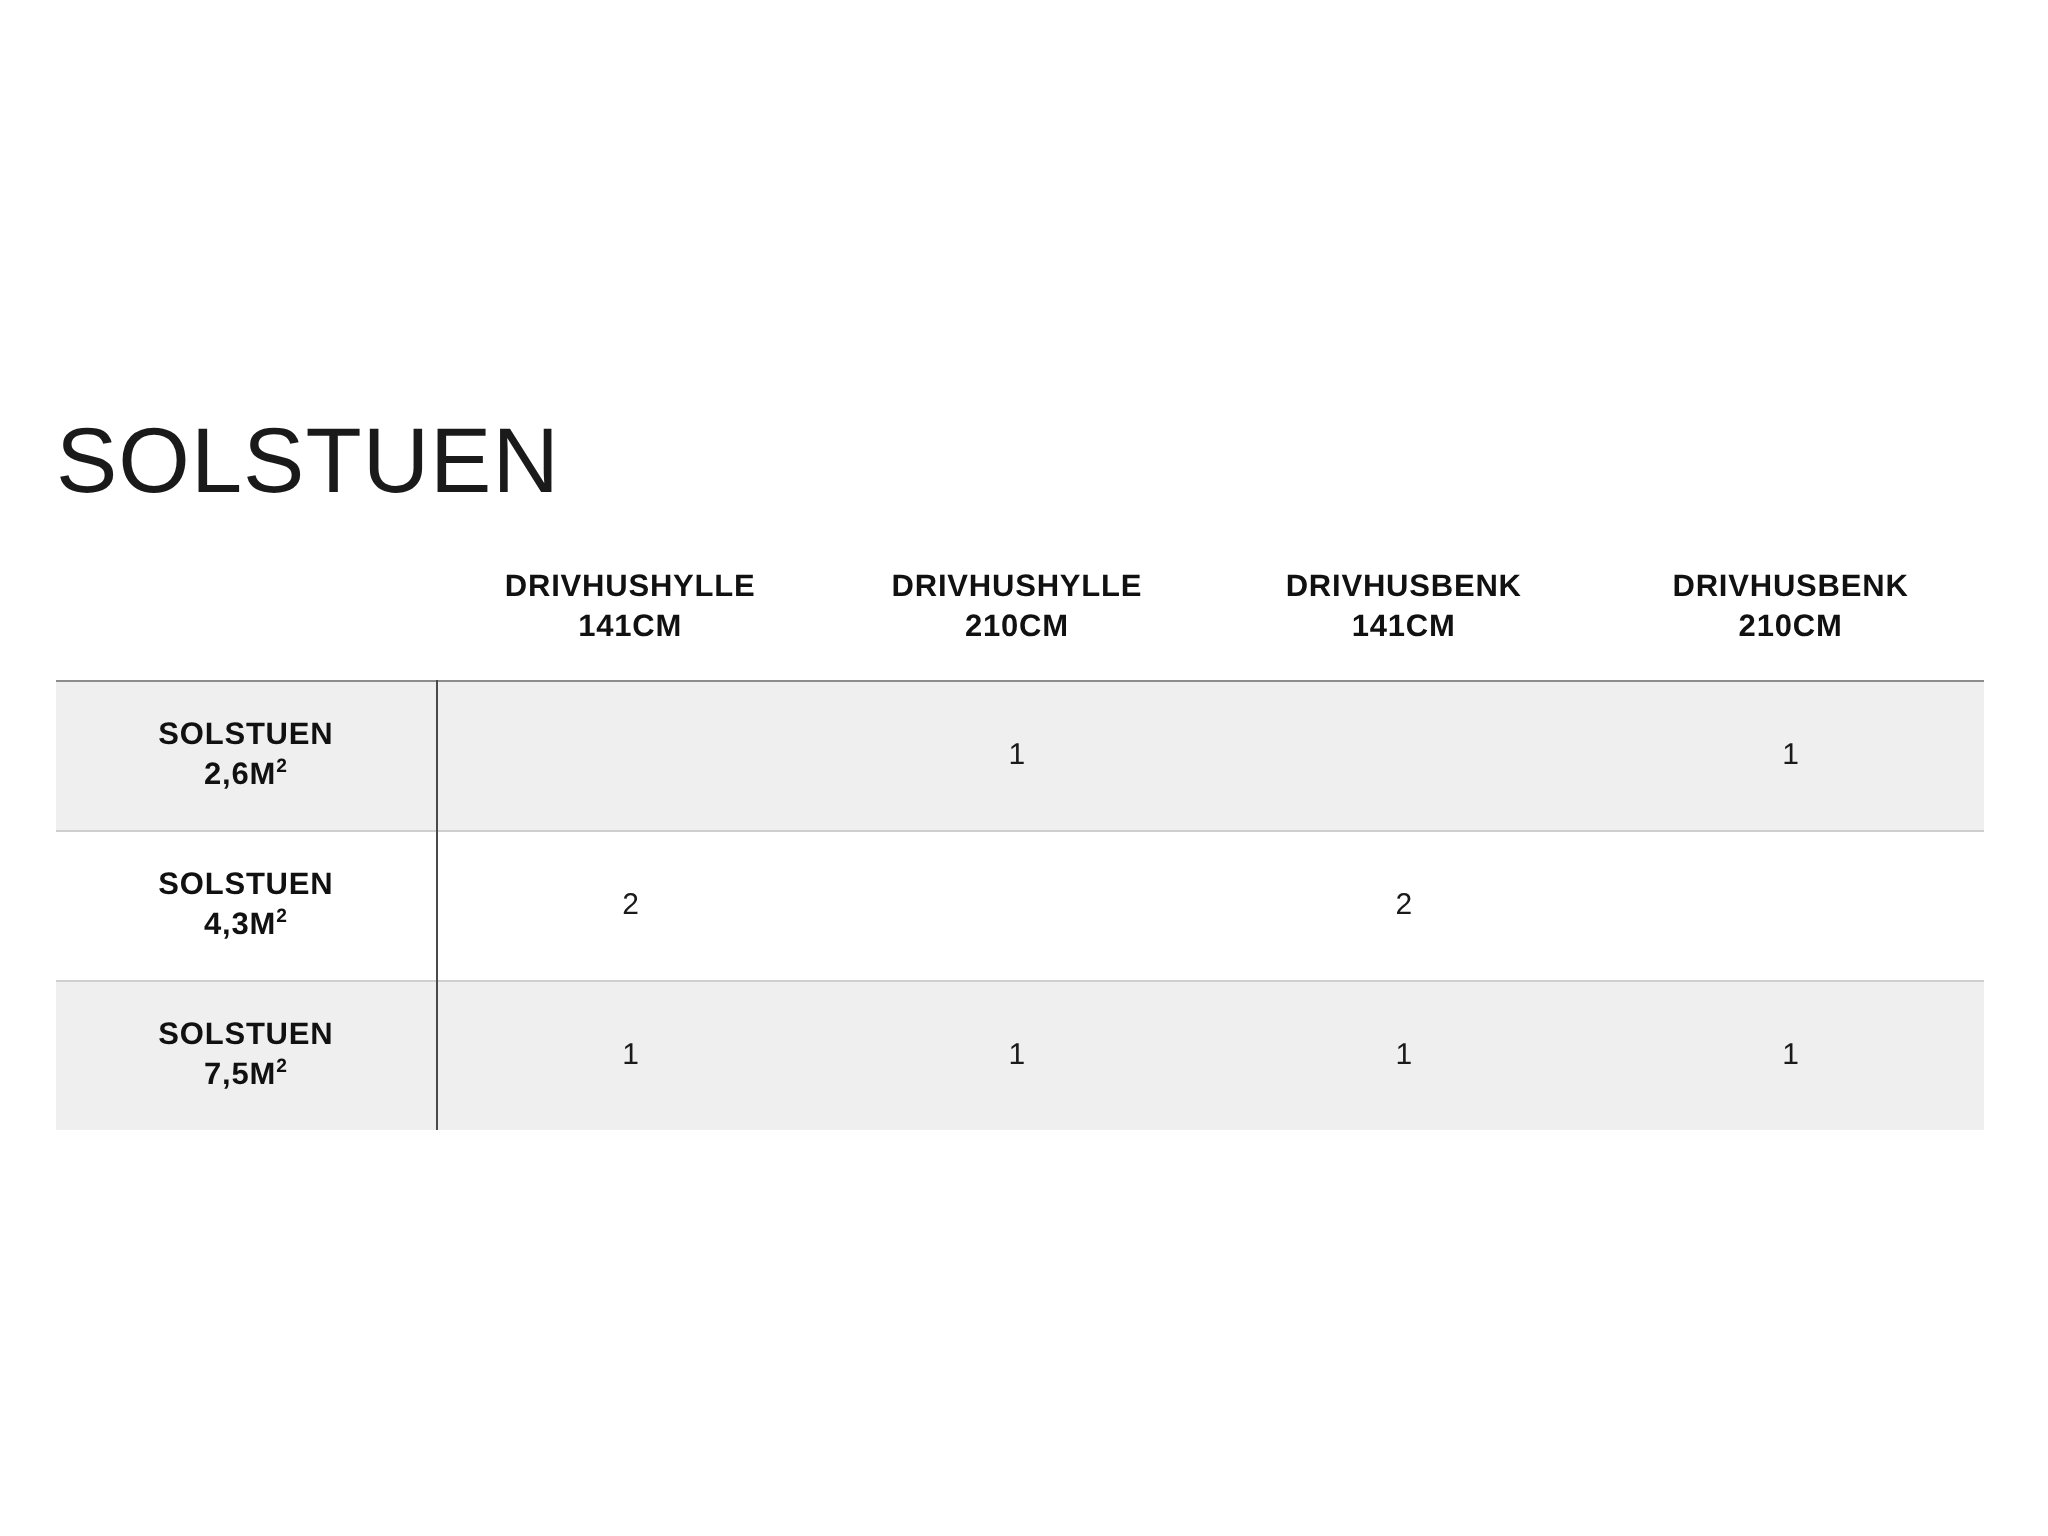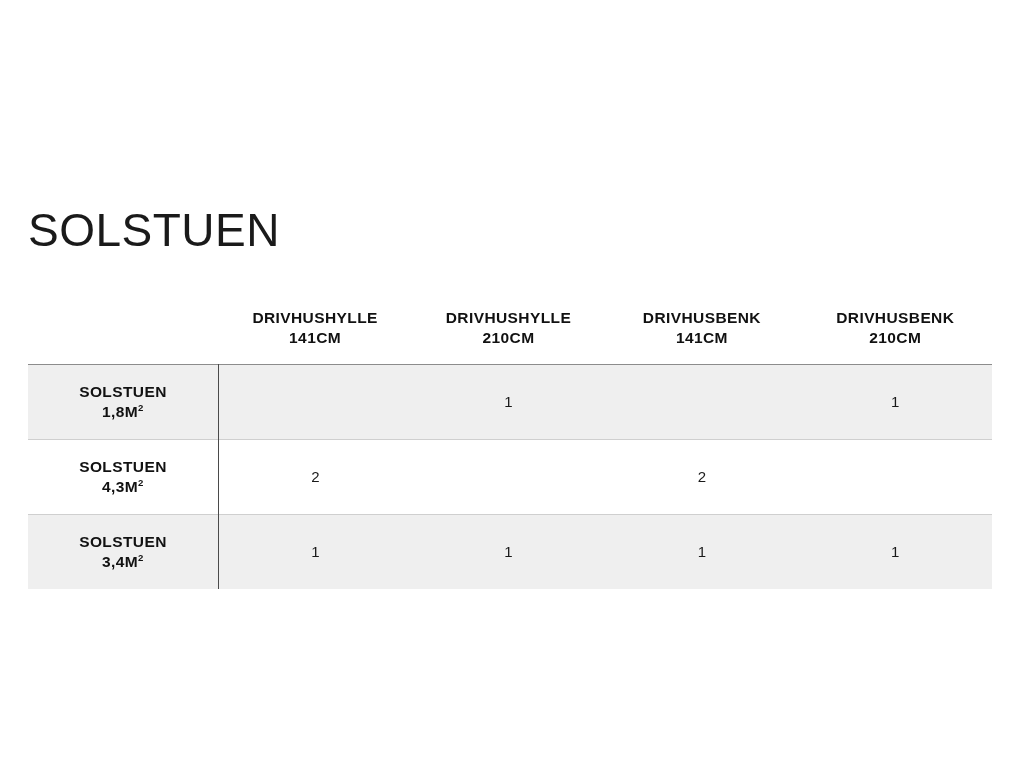--- a/index.html
+++ b/index.html
@@ -33,21 +33,20 @@
   .table-wrap {
     position: absolute;
     left: 28px;
     top: 280px;
     width: 964px;
   }
   table.matrix {
     border-collapse: collapse;
     width: 964px;
     table-layout: fixed;
-    margin-top: 24px;
   }
   table.matrix col.rowhead { width: 190px; }
   table.matrix col.datacol { width: 193px; }
 
   thead th {
     font-size: 15.5px;
     font-weight: bold;
     letter-spacing: 0.4px;
     text-align: center;
     padding: 4px 6px 16px 6px;
@@ -122,21 +121,21 @@
             <span class="sr-row-label">DRIVHUSBENK</span>
             <span class="sr-row-label">210CM</span>
           </th>
         </tr>
       </thead>
       <tbody>
 
         <tr class="band" style="border-top:1px solid #8c8c8c;">
           <td class="rowhead">
             <span class="sr-row-label">SOLSTUEN</span>
-            <span class="sr-row-label"><span>1,8M</span><sup>2</sup></span>
+            <span class="sr-row-label"><span>2,6M</span><sup>2</sup></span>
           </td>
           <td></td>
           <td>1</td>
           <td></td>
           <td>1</td>
         </tr>
 
         <tr class="plain" style="border-top:1px solid #cfcfcf;">
           <td class="rowhead">
             <span class="sr-row-label">SOLSTUEN</span>
@@ -144,21 +143,21 @@
           </td>
           <td>2</td>
           <td></td>
           <td>2</td>
           <td></td>
         </tr>
 
         <tr class="band" style="border-top:1px solid #cfcfcf;">
           <td class="rowhead">
             <span class="sr-row-label">SOLSTUEN</span>
-            <span class="sr-row-label"><span>3,4M</span><sup>2</sup></span>
+            <span class="sr-row-label"><span>7,5M</span><sup>2</sup></span>
           </td>
           <td>1</td>
           <td>1</td>
           <td>1</td>
           <td>1</td>
         </tr>
 
       </tbody>
     </table>
   </div>

